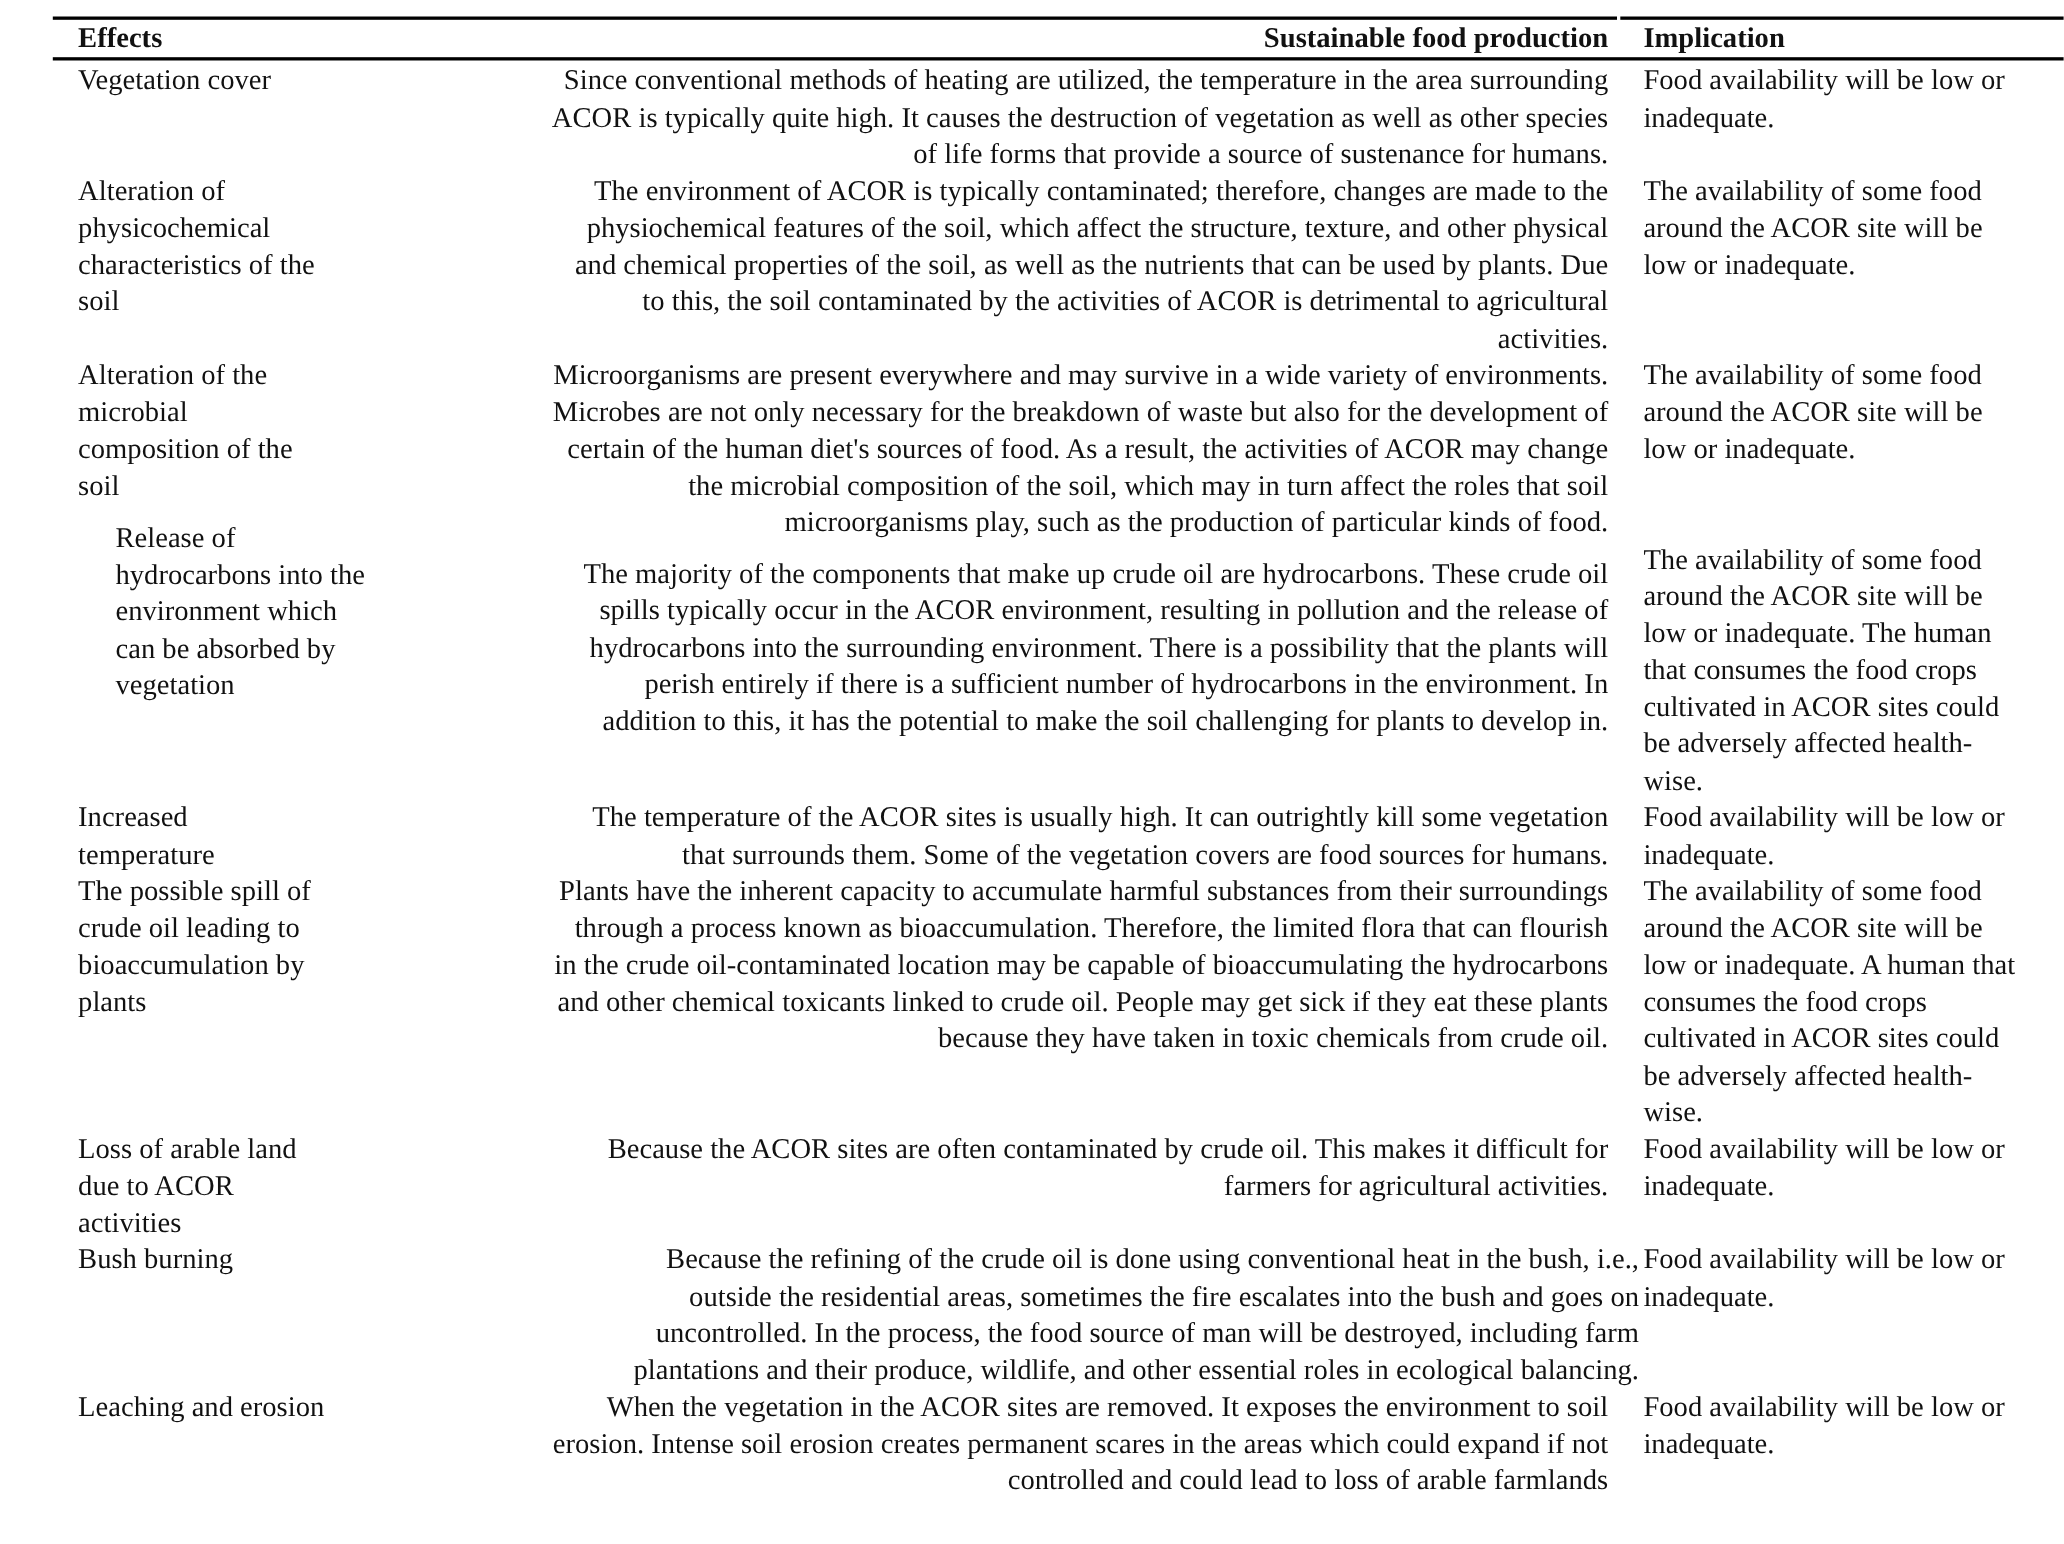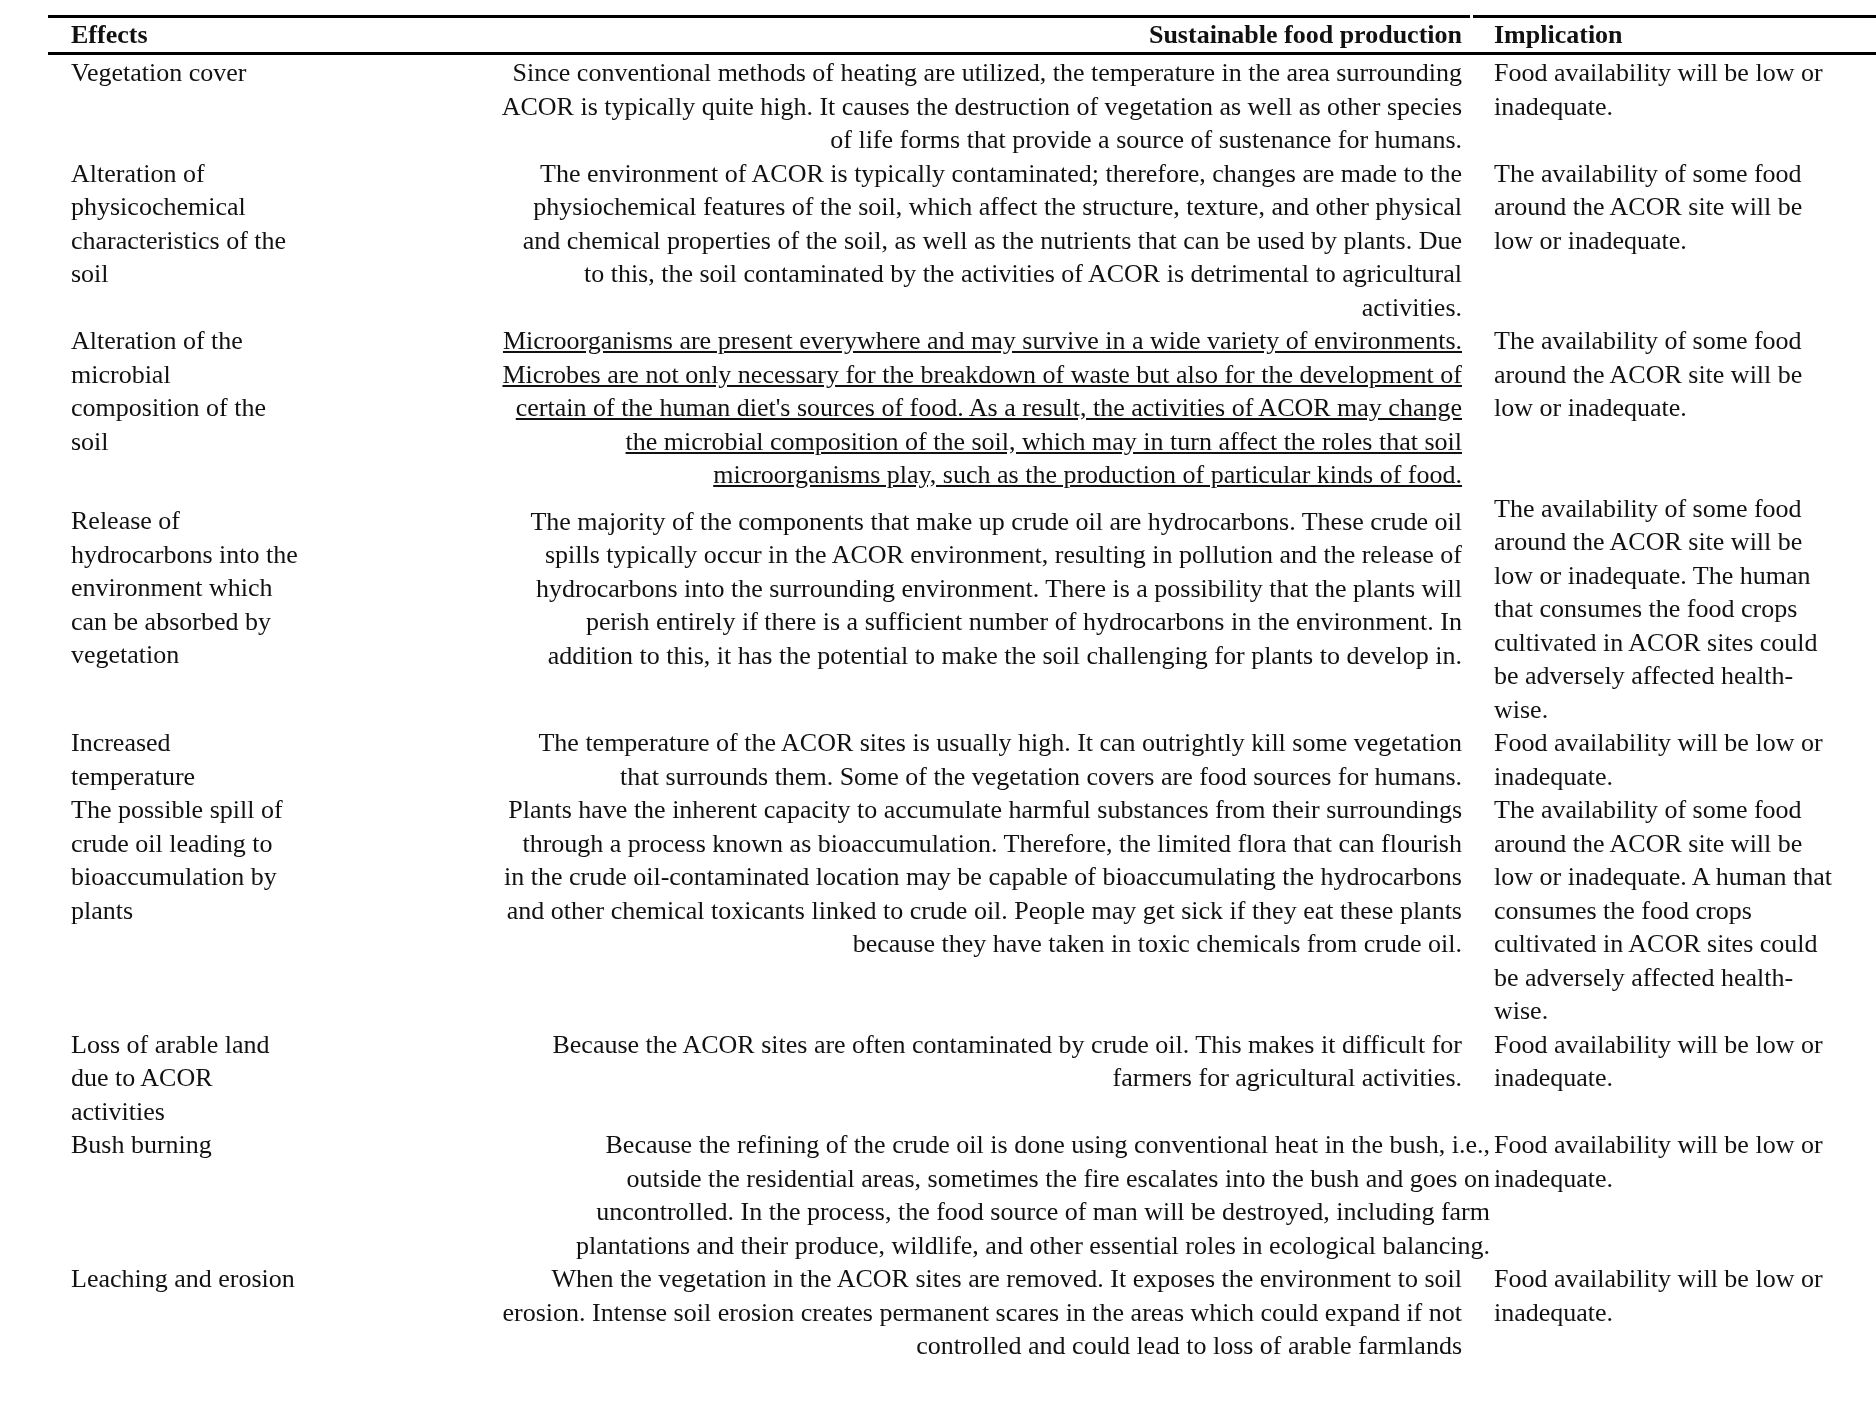--- a/index.html
+++ b/index.html
@@ -102,35 +102,35 @@
         <span>low or inadequate.</span>
       </div>
     </div>
     <div>
       <div class="cell nowrap-lines c1" style="top: 324px;">
         <span>Alteration of the</span>
         <span>microbial</span>
         <span>composition of the</span>
         <span>soil</span>
       </div>
-      <div class="cell nowrap-lines c2" style="top: 324px; text-decoration: underline;">
+      <div class="cell nowrap-lines c2" style="top: 324px;">
         <span>Microorganisms are present everywhere and may survive in a wide variety of environments.</span>
         <span>Microbes are not only necessary for the breakdown of waste but also for the development of</span>
         <span>certain of the human diet's sources of food. As a result, the activities of ACOR may change</span>
         <span>the microbial composition of the soil, which may in turn affect the roles that soil</span>
         <span>microorganisms play, such as the production of particular kinds of food.</span>
       </div>
       <div class="cell nowrap-lines c3" style="top: 324px;">
         <span>The availability of some food</span>
         <span>around the ACOR site will be</span>
         <span>low or inadequate.</span>
       </div>
     </div>
     <div>
-      <div class="cell nowrap-lines c1" style="top: 504px;">
+      <div class="cell nowrap-lines c1" style="top: 472px; margin-left: 34px;">
         <span>Release of</span>
         <span>hydrocarbons into the</span>
         <span>environment which</span>
         <span>can be absorbed by</span>
         <span>vegetation</span>
       </div>
       <div class="cell nowrap-lines c2" style="top: 491.5px; margin-top: 13px;">
         <span>The majority of the components that make up crude oil are hydrocarbons. These crude oil</span>
         <span>spills typically occur in the ACOR environment, resulting in pollution and the release of</span>
         <span>hydrocarbons into the surrounding environment. There is a possibility that the plants will</span>

